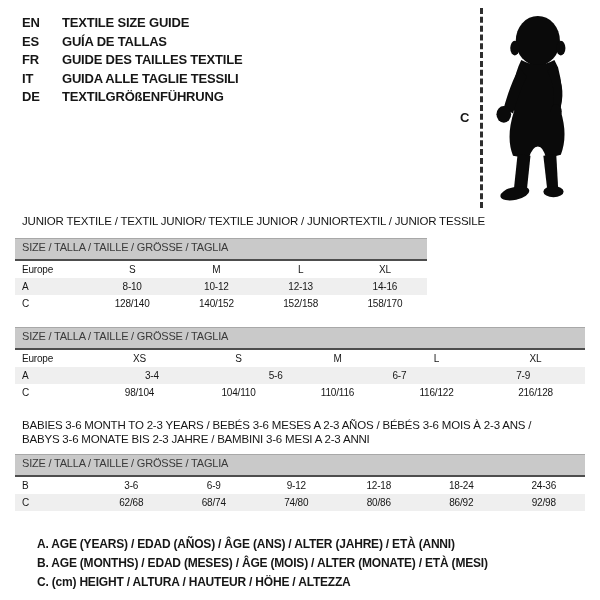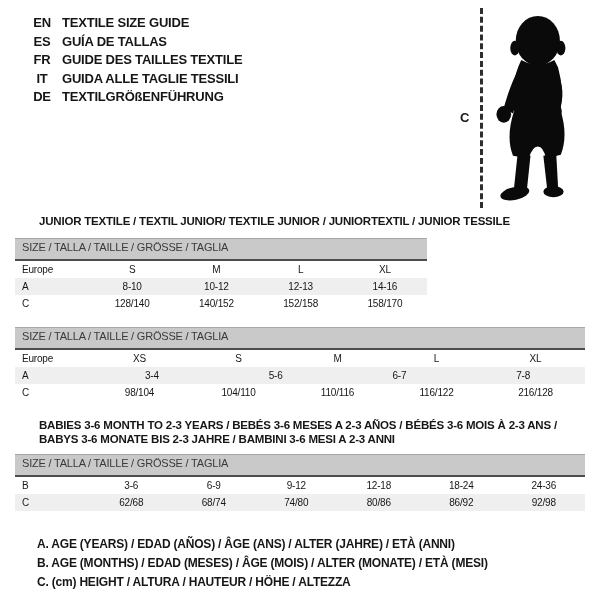--- a/index.html
+++ b/index.html
@@ -10,36 +10,36 @@
     height: 600px;
     background: #ffffff;
     font-family: "Liberation Sans", sans-serif;
     color: #161616;
     overflow: hidden;
   }
   
   .top-area { position: relative; height: 210px; }
   .lang-list { position: absolute; left: 22px; top: 14px; }
   .lang-row { display: flex; line-height: 18.5px; font-weight: 700; font-size: 13px; letter-spacing: -0.2px; }
-  .lang-code { width: 40px; flex: 0 0 40px; text-align: center; }
+  .lang-code { width: 40px; flex: 0 0 40px; }
   .figure-area { position: absolute; top: 6px; right: 18px; width: 130px; height: 202px; }
   .height-line {
     position: absolute; left: 28px; top: 2px; bottom: 0;
     border-left: 3px dashed #2e2e2e; width: 0;
   }
   .height-label {
     position: absolute; left: 8px; top: 104px;
     font-weight: 700; font-size: 13px;
   }
   .silhouette { position: absolute; left: 38px; top: 2px; width: 92px; height: 198px; }
   
   .content { padding: 0 15px; }
   .section-title {
-    font-weight: 700; font-size: 11.5px; letter-spacing: -0.2px;
-    line-height: 14px; margin-left: 24px;
+    font-weight: 400; font-size: 11.5px; letter-spacing: -0.2px;
+    line-height: 14px; margin-left: 7px;
   }
   .section-title sub { font-size: 8px; vertical-align: -2px; }
   .sec-junior .section-title { margin-top: 4px; }
   .size-table { margin-top: 10px; }
   .size-table.w-junior { width: 412px; }
   .size-table.w-full { width: 570px; }
   .size-bar {
     background: #c9c9c9; color: #3a3a3a;
     border-top: 1px solid #a8a8a8;
     border-bottom: 2px solid #4d4d4d;
@@ -155,21 +155,21 @@
             <span class="t-cell">S</span>
             <span class="t-cell">M</span>
             <span class="t-cell">L</span>
             <span class="t-cell">XL</span>
           </div>
           <div class="t-row shaded">
             <span class="t-label">A</span>
             <span class="t-cell">3-4</span>
             <span class="t-cell">5-6</span>
             <span class="t-cell">6-7</span>
-            <span class="t-cell">7-8</span>
+            <span class="t-cell">7-9</span>
           </div>
           <div class="t-row">
             <span class="t-label">C</span>
             <span class="t-cell">98/104</span>
             <span class="t-cell">104/110</span>
             <span class="t-cell">110/116</span>
             <span class="t-cell">116/122</span>
             <span class="t-cell">216/128</span>
           </div>
         </div>

